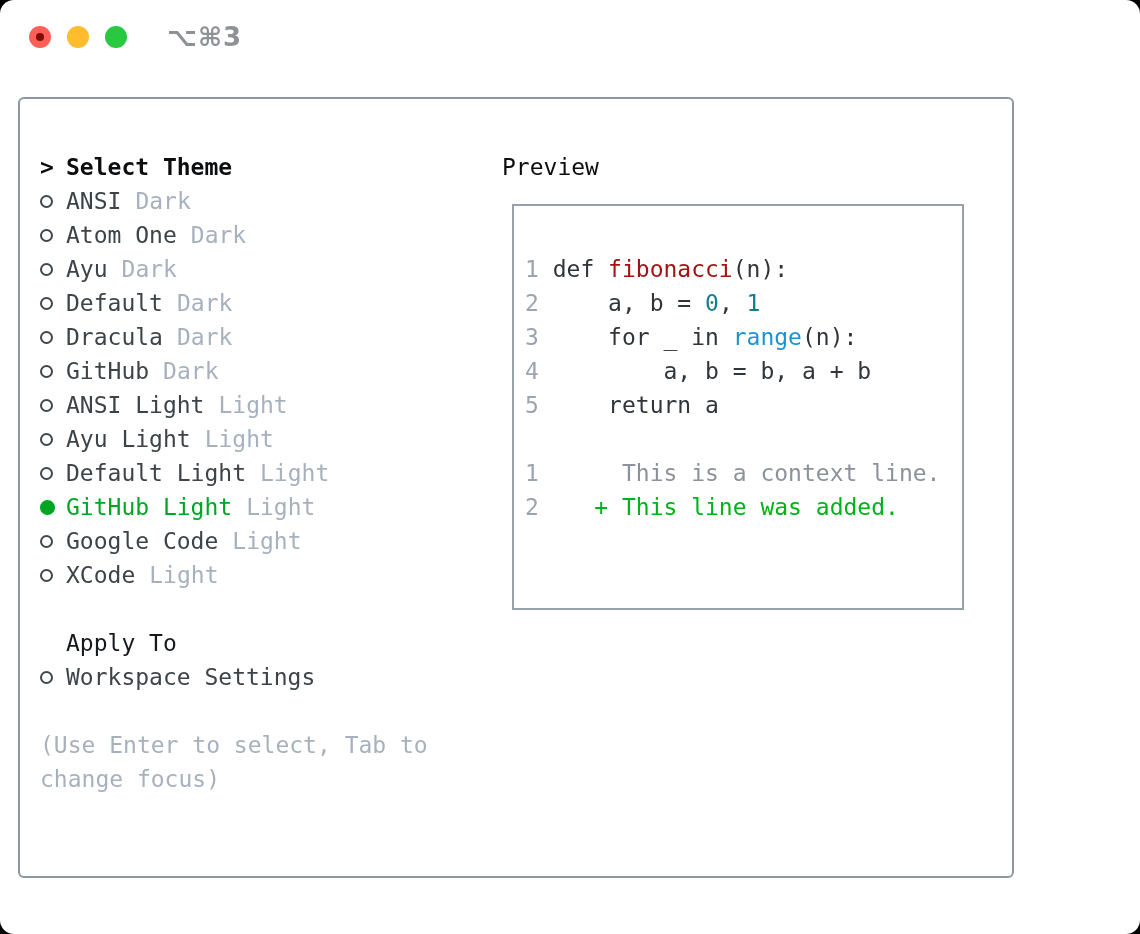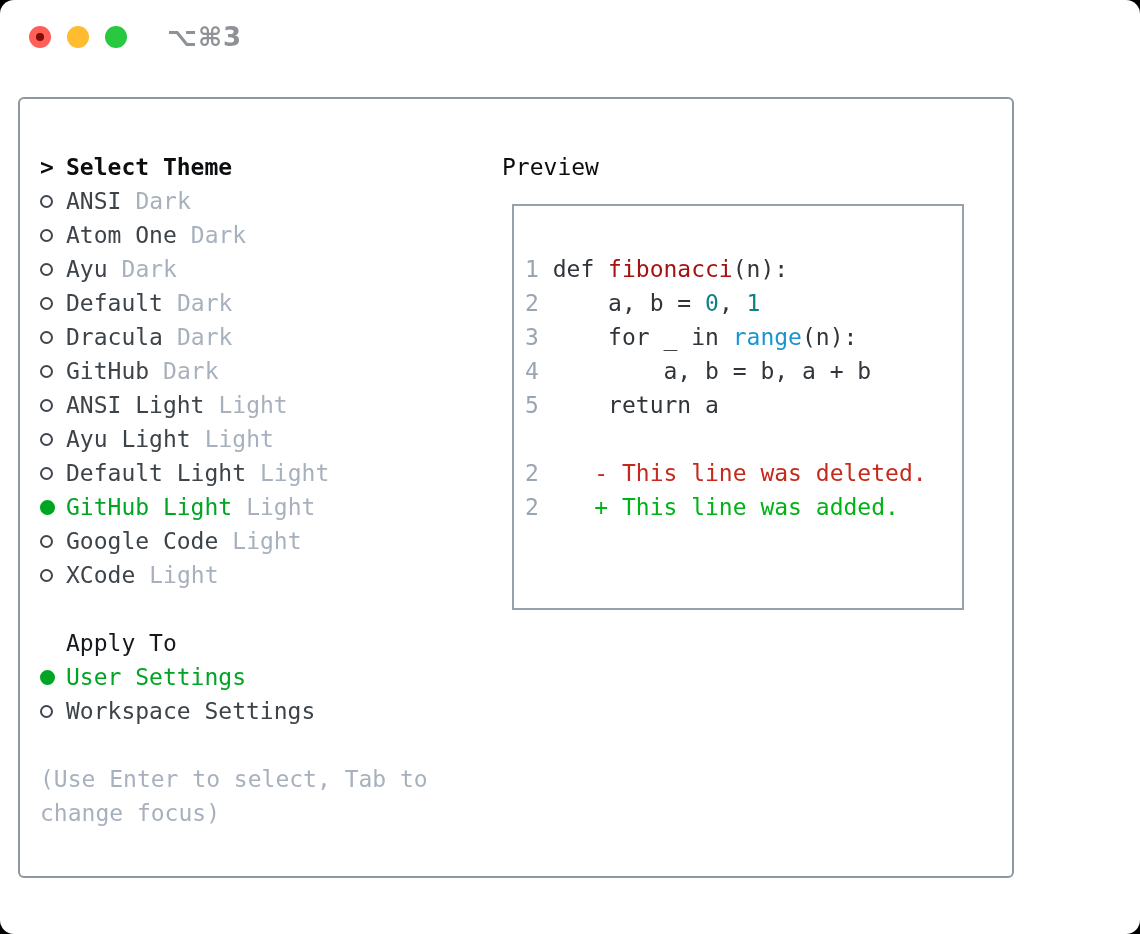--- a/index.html
+++ b/index.html
@@ -89,37 +89,36 @@
           <div class="row"><span class="marker"><span class="dot sel"></span></span><span class="name sel">GitHub Light</span><span class="variant">Light</span></div>
           <div class="row"><span class="marker"><span class="dot"></span></span><span class="name">Google Code</span><span class="variant">Light</span></div>
           <div class="row"><span class="marker"><span class="dot"></span></span><span class="name">XCode</span><span class="variant">Light</span></div>
         </div>
       <div class="gap"></div>
       <div class="row">
         <span class="marker"></span>
         <span class="subhdr">Apply To</span>
       </div>
       <div id="apply-options">
-          <div class="row"><span class="marker"><span class="dot sel"></span></span><span class="name sel">User Settings</span></div>
           <div class="row"><span class="marker"><span class="dot"></span></span><span class="name">Workspace Settings</span></div>
         </div>
       <div class="gap"></div>
       <div id="help-text">
           <div class="help">(Use Enter to select, Tab to</div>
           <div class="help">change focus)</div>
         </div>
     </div>
 
     <div class="preview-label">Preview</div>
     <div class="preview-box">
       <div class="code" id="code-pre">
           <div class="code-line"><span class="seg ln">1 </span><span class="seg k">def </span><span class="seg fn">fibonacci</span><span class="seg k">(n):</span></div>
           <div class="code-line"><span class="seg ln">2 </span><span class="seg k">    a, b = </span><span class="seg num">0</span><span class="seg k">, </span><span class="seg num">1</span></div>
           <div class="code-line"><span class="seg ln">3 </span><span class="seg k">    for _ in </span><span class="seg call">range</span><span class="seg k">(n):</span></div>
           <div class="code-line"><span class="seg ln">4 </span><span class="seg k">        a, b = b, a + b</span></div>
           <div class="code-line"><span class="seg ln">5 </span><span class="seg k">    return a</span></div>
           <div class="code-line"><span class="seg k"> </span></div>
-          <div class="code-line"><span class="seg ln">2 </span><span class="seg del">   - This line was deleted.</span></div>
+          <div class="code-line"><span class="seg ln">1 </span><span class="seg ctx">     This is a context line.</span></div>
           <div class="code-line"><span class="seg ln">2 </span><span class="seg add">   + This line was added.</span></div>
         </div>
     </div>
   </div>
 </div>
 
 </body></html>

